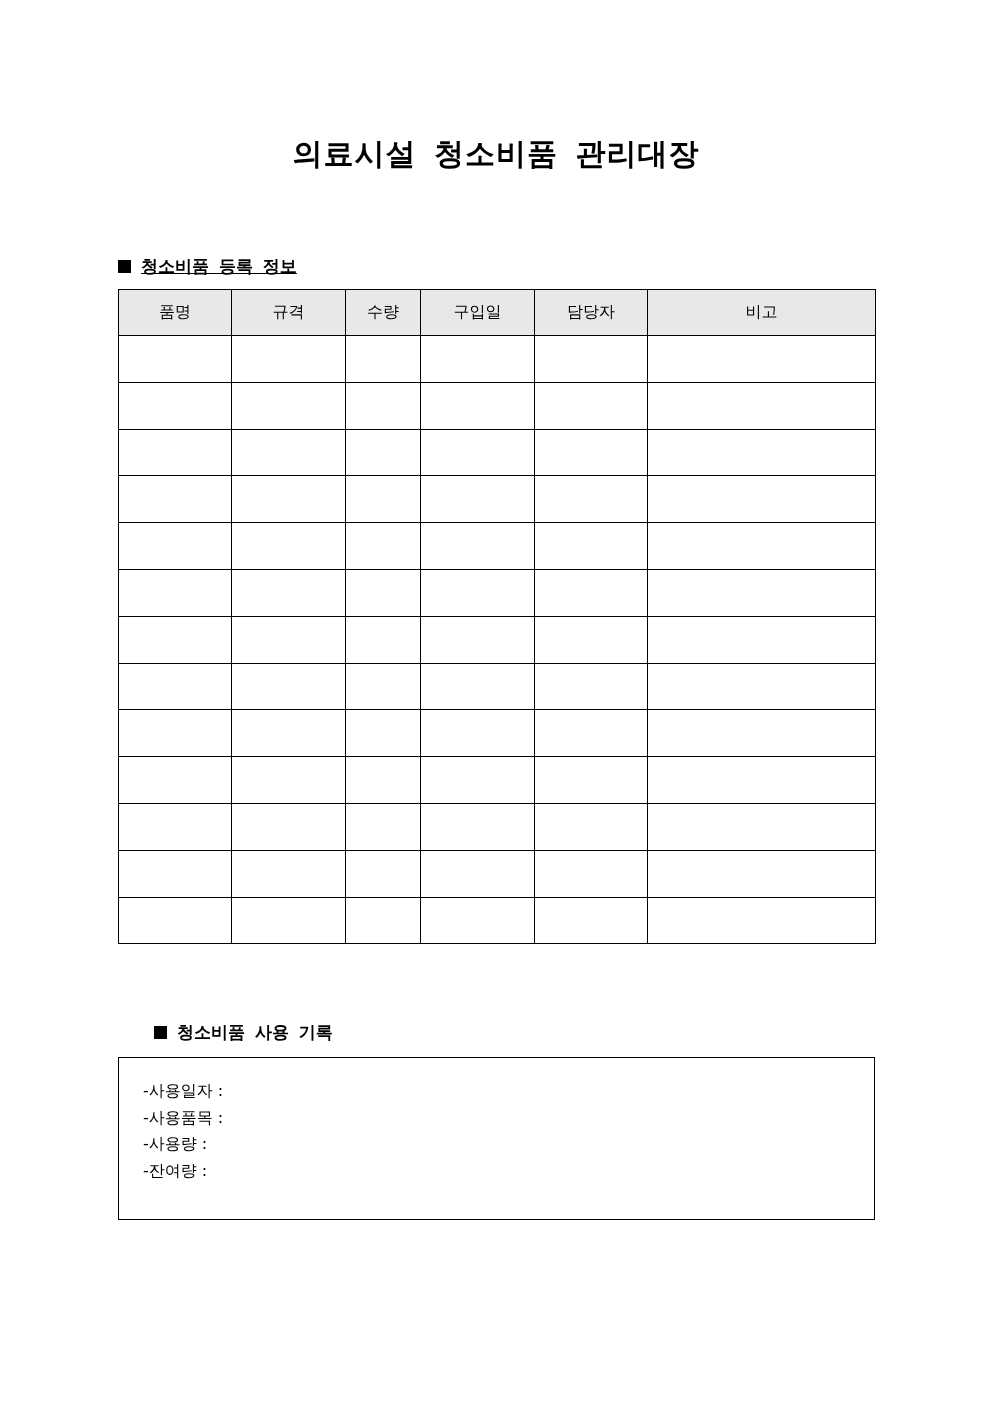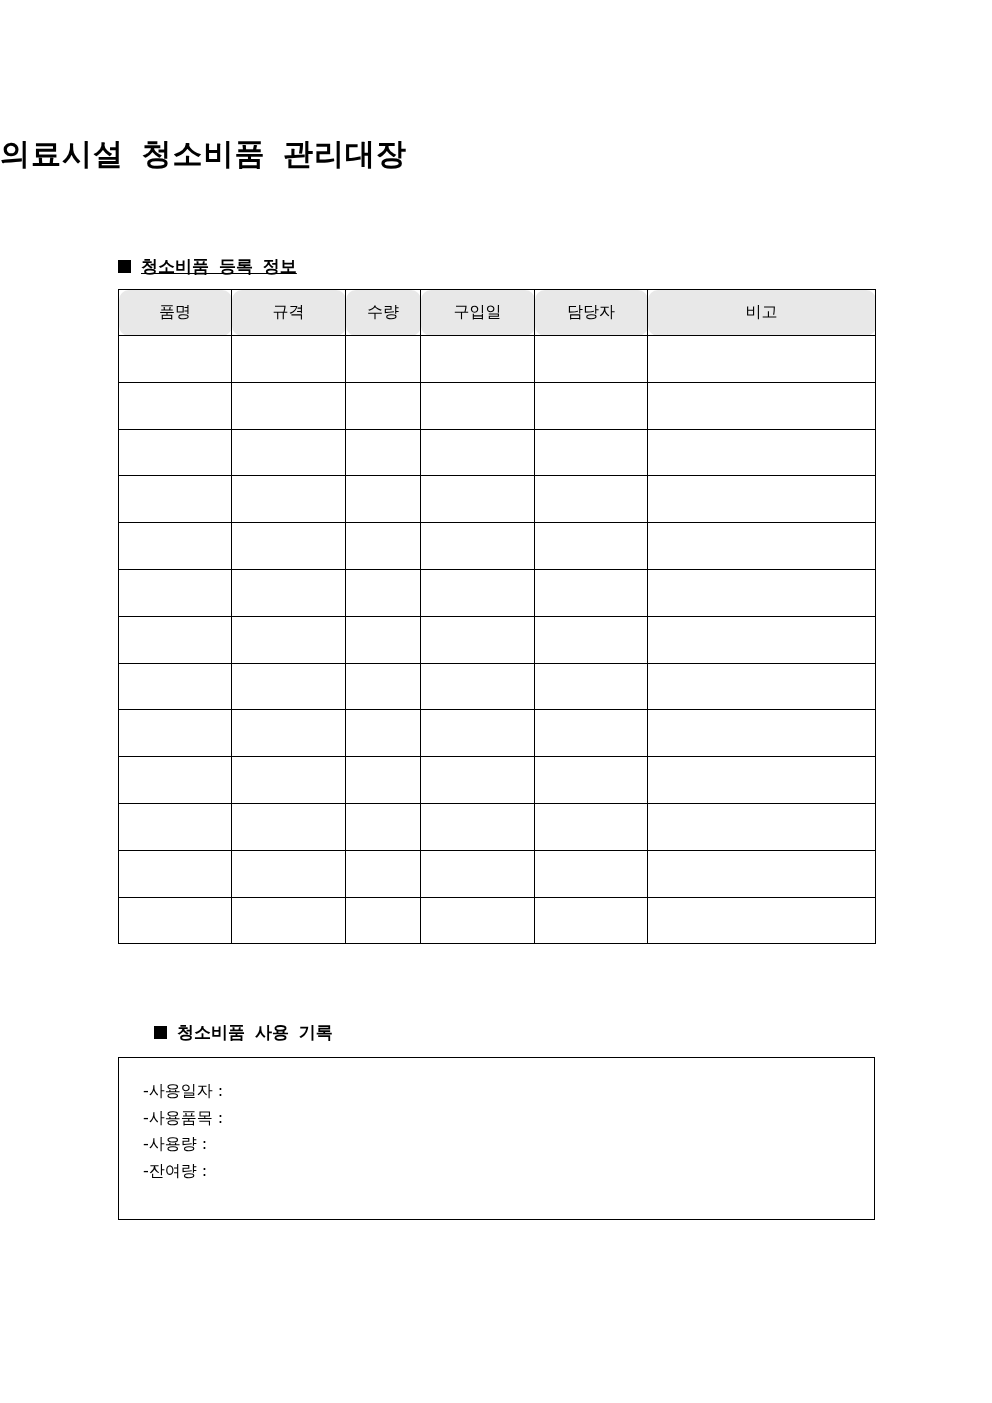--- a/index.html
+++ b/index.html
@@ -1,22 +1,22 @@
 <!DOCTYPE html>
 <html><head>
 <meta charset="utf-8">
 <style>
   html, body { margin: 0; padding: 0; background: #ffffff; }
   body { width: 992px; height: 1403px; position: relative; font-family: "DejaVu Sans", "Liberation Sans", sans-serif; color: #000; }
-  .title { position: absolute; left: 0; width: 992px; top: 134px; text-align: left; font-size: 30px; font-weight: bold; letter-spacing: 1px; word-spacing: 6px; }
+  .title { position: absolute; left: 0; width: 992px; top: 134px; text-align: center; font-size: 30px; font-weight: bold; letter-spacing: 1px; word-spacing: 6px; }
   .section-heading { position: absolute; left: 118px; font-size: 17px; font-weight: bold; display: flex; align-items: center; word-spacing: 4px; }
   .section-heading .square { display: inline-block; width: 13px; height: 13px; background: #000; margin-right: 10px; }
   .reg-table { position: absolute; left: 118px; top: 289px; width: 757px; border-collapse: collapse; table-layout: fixed; }
   .reg-table th, .reg-table td { border: 1.5px solid #000; padding: 0; }
-  .reg-table th { height: 45px; background: #e8e8e8; font-weight: normal; font-size: 16px; text-align: center; border-radius: 10px; }
+  .reg-table th { height: 45px; background: #e8e8e8; font-weight: normal; font-size: 16px; text-align: center; }
   .reg-table td { height: 45.8px; }
   .usage-box { position: absolute; left: 118px; top: 1057px; width: 755px; height: 161px; border: 1.5px solid #000; }
   .usage-lines { position: absolute; left: 24px; top: 20px; font-size: 16px; line-height: 26.5px; }
 </style>
 </head>
 <body>
 
 <div>
   <div class="title">의료시설 청소비품 관리대장</div>
 

